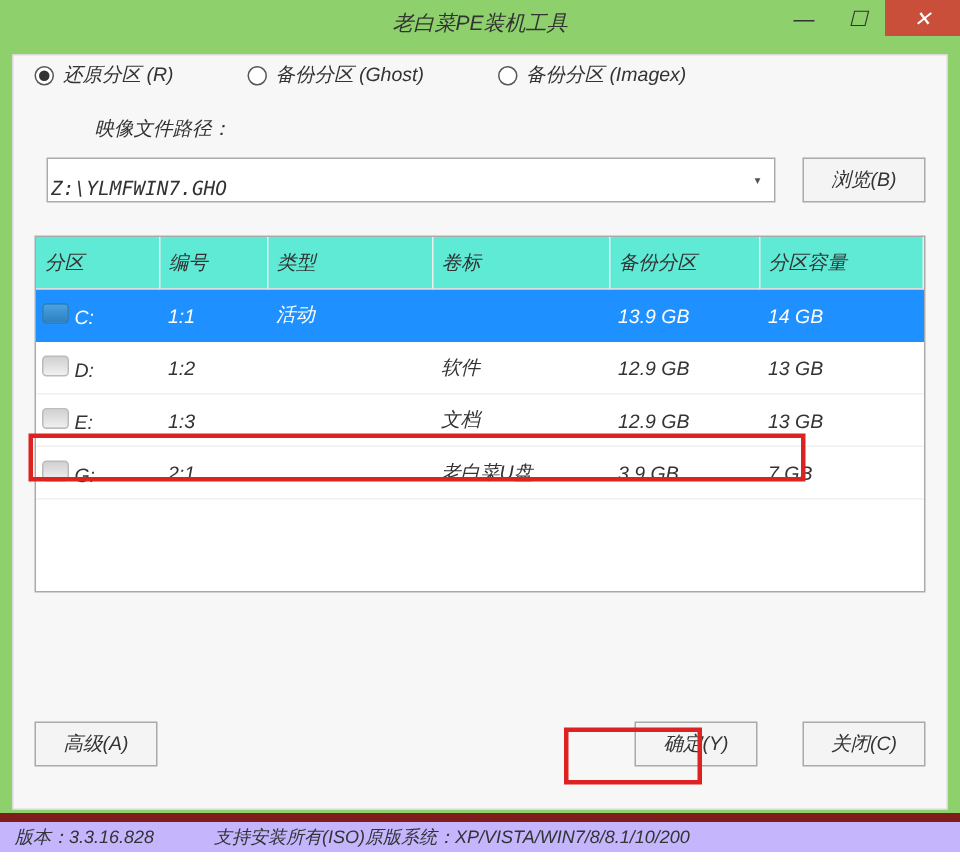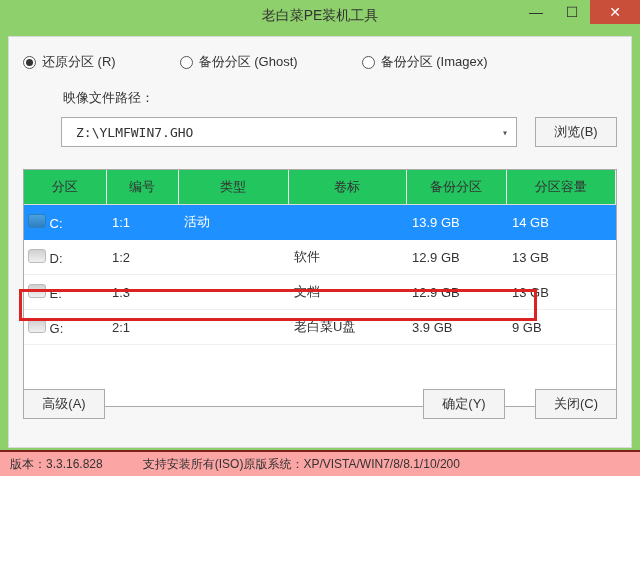--- a/index.html
+++ b/index.html
@@ -5,24 +5,25 @@
   * { box-sizing: border-box; }
   html, body { margin: 0; padding: 0; }
   body {
     font-family: "Microsoft YaHei", "SimSun", Arial, sans-serif;
     font-size: 13px;
     background: #fff;
     color: #333;
   }
   .window {
     width: 640px;
-    height: 476px;
+    height: 568px;
     background: #8ed16c;
     position: relative;
     overflow: hidden;
+    font-style: italic;
   }
   .titlebar {
     height: 32px;
     background: #8ed16c;
     display: flex;
     align-items: center;
     justify-content: center;
     position: relative;
   }
   .title-text { font-size: 14px; color: #333; }
@@ -49,22 +50,22 @@
     position: absolute;
     top: 36px;
     left: 8px;
     right: 8px;
     bottom: 28px;
     background: #f7f7f7;
     border: 1px solid #d9d9d9;
   }
   .radios {
     display: flex;
-    gap: 64px;
-    padding: 16px 14px 8px 14px;
+    gap: 49px;
+    padding: 4px 14px 8px 14px;
     align-items: center;
   }
   .radio-item {
     display: flex;
     align-items: center;
     gap: 6px;
     cursor: pointer;
   }
   .radio {
     width: 13px; height: 13px;
@@ -82,26 +83,25 @@
   }
   .file-area { padding: 10px 14px 0 22px; }
   .file-label { margin-bottom: 10px; display: block; padding-left: 32px; }
   .file-row { display: flex; gap: 18px; align-items: center; }
   .combo {
     flex: 1;
     height: 30px;
     border: 1px solid #aaa;
     background: #fff;
     display: flex;
-    align-items: center;
+    align-items: flex-end;
     font-family: Consolas, monospace;
     font-size: 13px;
-    padding-left: 14px;
+    padding-left: 2px;
     position: relative;
-    margin-left: 30px;
   }
   .combo-arrow {
     width: 20px;
     height: 100%;
     display: flex;
     align-items: center;
     justify-content: center;
     position: absolute;
     right: 1px;
     top: 0;
@@ -125,26 +125,26 @@
     border: 1px solid #aaa;
     height: 238px;
     background: #fff;
   }
   table {
     width: 100%;
     border-collapse: collapse;
     font-size: 13px;
   }
   thead th {
-    text-align: center;
+    text-align: left;
     font-weight: normal;
     padding: 8px 6px;
     border-bottom: 1px solid #ddd;
     border-right: 1px solid #eee;
-    background: #22c55e;
+    background: #5eead4;
   }
   tbody td {
     padding: 8px 6px;
     border-bottom: 1px solid #f0f0f0;
   }
   .icon-cell {
     width: 24px;
     padding-left: 4px;
   }
   .drive-icon {
@@ -178,22 +178,22 @@
     display: flex;
     justify-content: space-between;
   }
   .bottom-right { display: flex; gap: 30px; align-items: center; }
   .statusbar {
     position: absolute;
     bottom: 0;
     left: 0;
     right: 0;
     height: 26px;
-    background: #fca5a5;
-    border-top: 2px solid #7f1d1d;
+    background: #c4b5fd;
+    border-top: 6px solid #7f1d1d;
     display: flex;
     align-items: center;
     padding: 0 10px;
     font-size: 12px;
     gap: 40px;
     color: #333;
   }
 </style>
 </head>
 <body>
@@ -283,21 +283,21 @@
               <td>文档</td>
               <td>12.9 GB</td>
               <td>13 GB</td>
             </tr>
             <tr>
               <td class="icon-cell"><span class="drive-icon"></span> G:</td>
               <td>2:1</td>
               <td></td>
               <td>老白菜U盘</td>
               <td>3.9 GB</td>
-              <td>9 GB</td>
+              <td>7 GB</td>
             </tr>
           </tbody>
       </table>
     </div>
 
     <div class="bottom-bar">
       <div class="btn">
         <span>高级(A)</span>
       </div>
       <div class="bottom-right">

